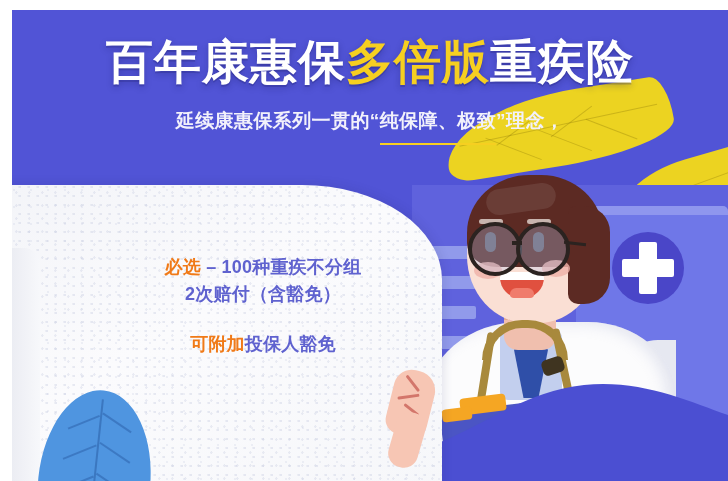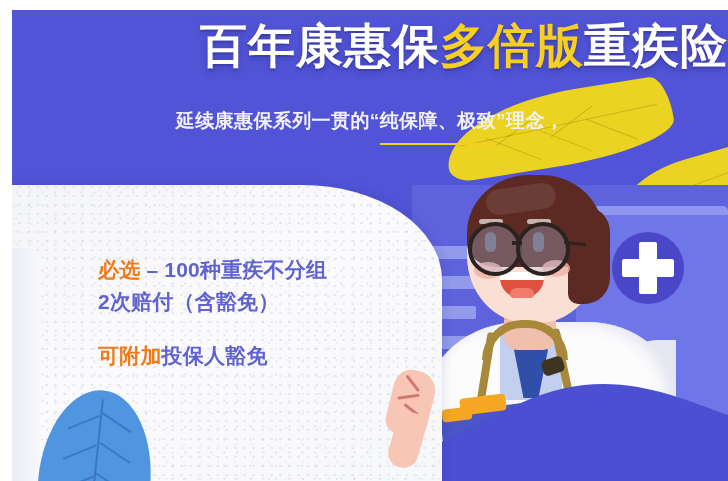--- a/index.html
+++ b/index.html
@@ -326,23 +326,23 @@
     background: #f7c6b4; border-radius: 14px;
     transform: rotate(16deg);
   }
   .point-knuckle {
     position: absolute; background: #d3766b; border-radius: 2px;
   }
 
   
   .headline {
     position: absolute;
-    left: 0; top: 8px;
+    left: 0; top: 24px;
     width: 716px;
-    text-align: right;
+    text-align: center;
     font-size: 47px;
     font-weight: 700;
     letter-spacing: 1px;
     line-height: 1.18;
     white-space: nowrap;
     color: #ffffff;
     text-shadow:
       0 2px 0 rgba(35,35,120,0.28),
       0 3px 7px rgba(20,20,90,0.30);
   }
@@ -366,27 +366,28 @@
   }
 
   
   .bullets {
     position: absolute;
     left: 86px;
     top: 244px;
     width: 330px;
   }
   .bullet {
-    font-size: 21px;
+    font-size: 18px;
     font-weight: 700;
     line-height: 1.52;
     color: #5f62cf;
     letter-spacing: 0.2px;
     margin-bottom: 22px;
     white-space: pre-line;
+    text-align: center;
   }
   .bullet:last-child { margin-bottom: 4px; }
   .bullet .tag { color: #f07a18; }
 </style>
 </head>
 <body>
 
 <div id="poster">
   <div class="canvas">
 

